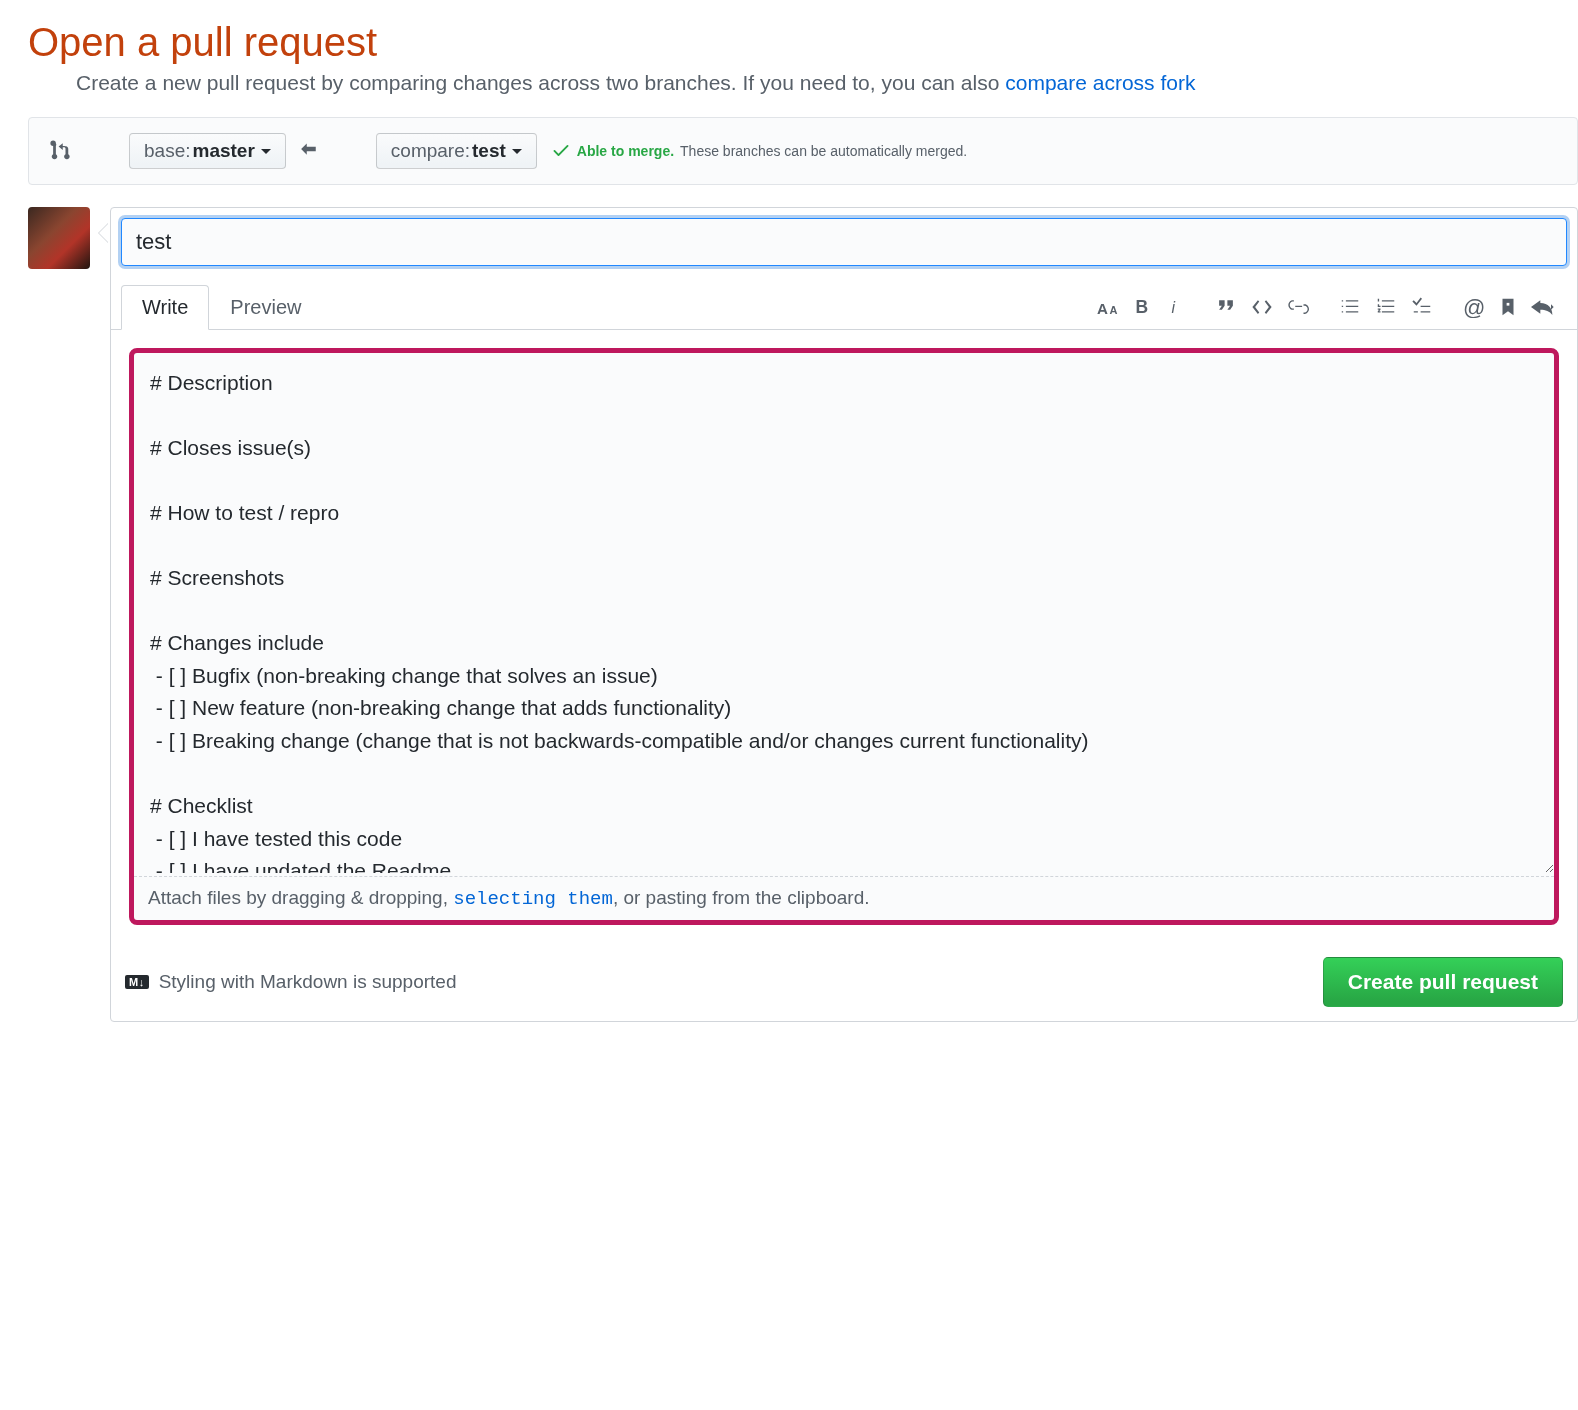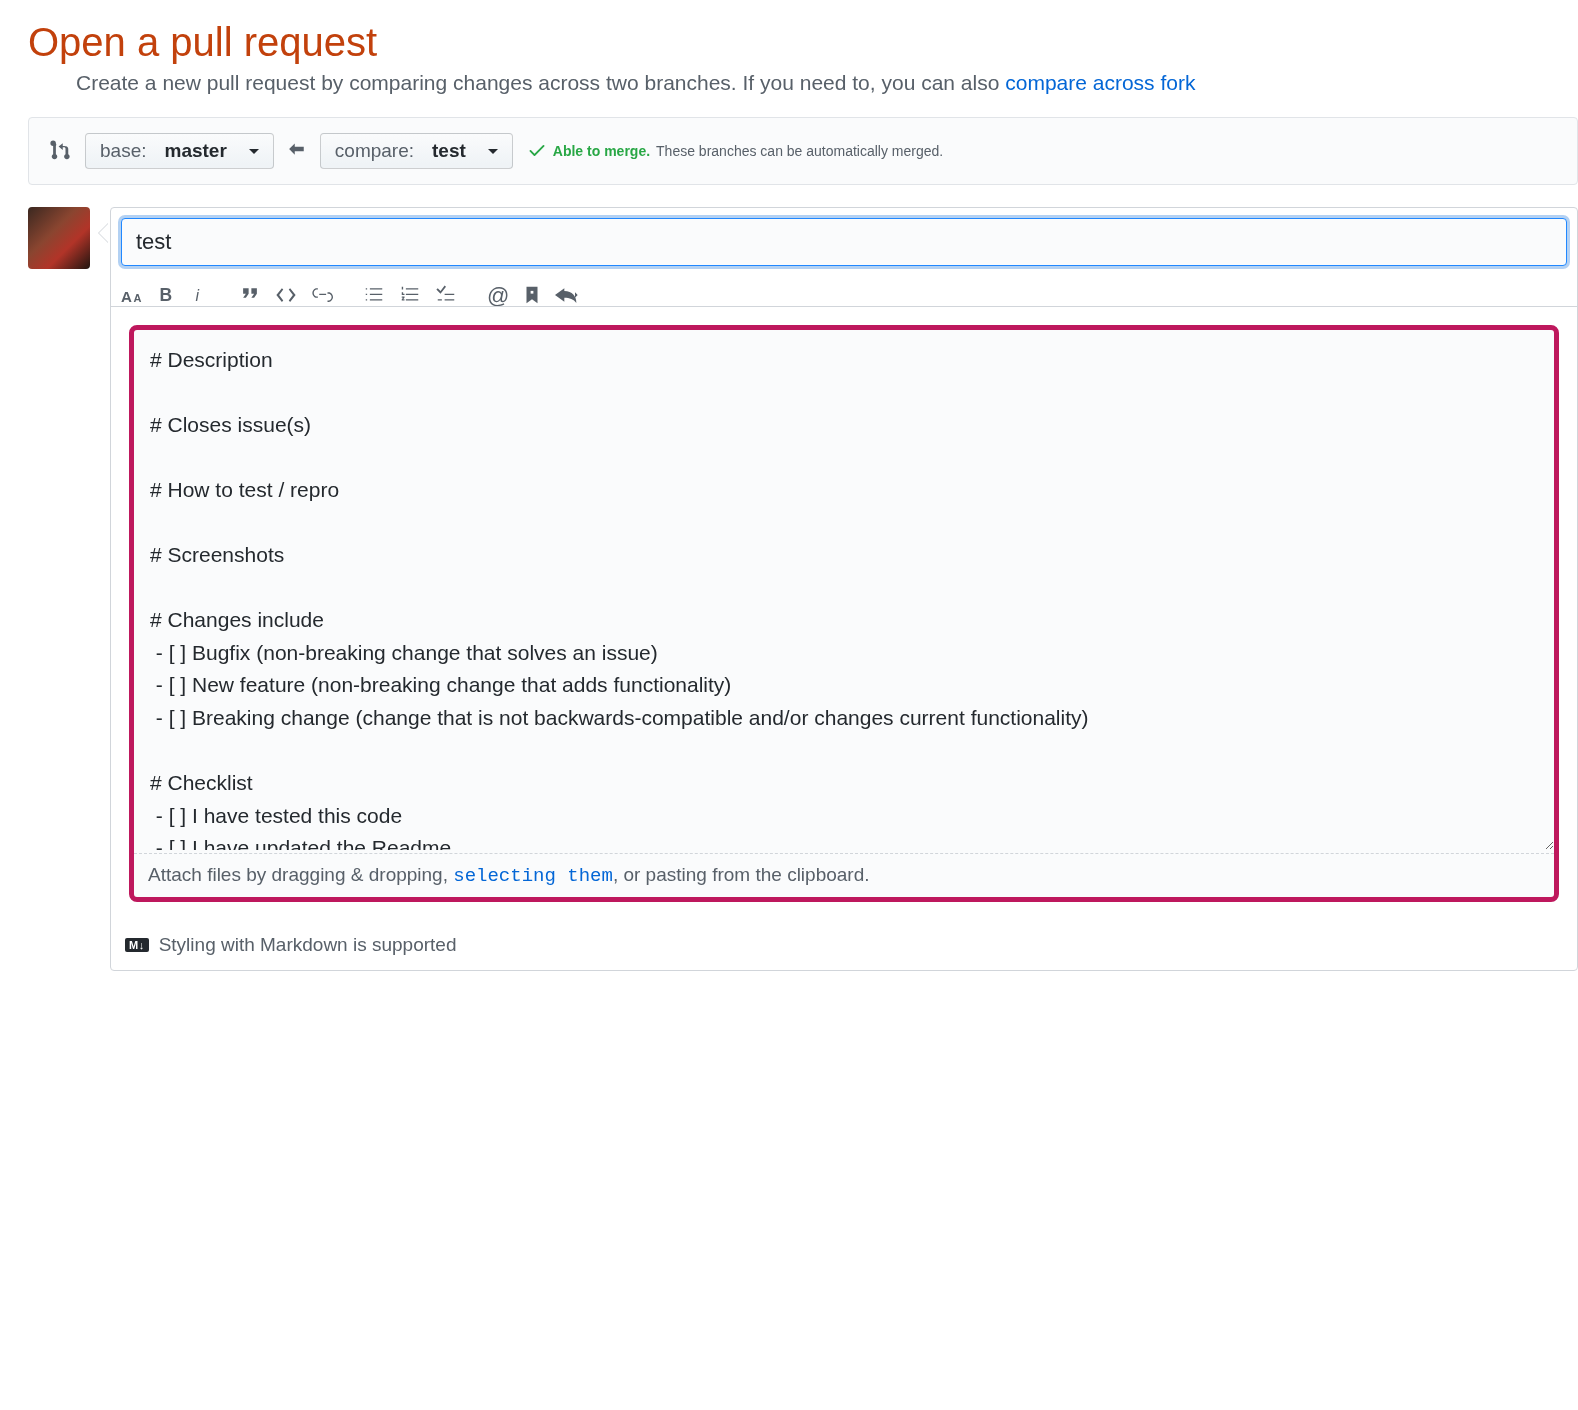--- a/index.html
+++ b/index.html
@@ -40,21 +40,22 @@
   background: #eff3f6;
   background-image: linear-gradient(-180deg,#fafbfc,#eff3f6 90%);
   border: 1px solid rgba(27,31,35,.2);
   border-radius: 4px;
   padding: 6px 14px;
   font-size: 19px;
   color: #586069;
   cursor: pointer;
   display: inline-flex;
   align-items: center;
-  gap: 18px;
+  gap: 2px;
+  margin-left: 44px;
 }
 .branch-btn strong { color: #24292e; font-weight: 600; }
 .caret { width:0;height:0;border-left:5px solid transparent;border-right:5px solid transparent;border-top:5px solid #24292e;display:inline-block;margin-left:4px;}
 .arrow-left { color:#586069; font-size:18px; }
 
 .merge-status { display:inline-flex; align-items:center; gap:6px; font-size:14px; }
 .merge-ok { color:#28a745; font-weight:600; }
 .merge-check { color:#28a745; }
 .merge-detail { color:#586069; }
 
@@ -211,20 +212,24 @@
 
 <div class="pr-row">
   <div class="avatar"></div>
   <div class="form-col">
     <div class="caret-box"></div>
     <div class="form-box">
 
       <input class="title-input" type="text" value="test" style="">
 
       <div class="tabs-row">
+        <div class="tabs">
+          <button class="tab active">Write</button>
+          <button class="tab">Preview</button>
+        </div>
         <div class="toolbar">
           <div class="tool-group">
             <span class="tool-btn">
                 <svg width="22" height="22" viewBox="0 0 16 16">
                   <text x="0" y="13" font-size="11" font-weight="600">A</text>
                   <text x="9" y="13" font-size="8" font-weight="600">A</text>
                 </svg>
               </span>
             <span class="tool-btn">
                 <svg width="20" height="20" viewBox="0 0 16 16">
@@ -313,17 +318,18 @@
         <div class="attach-bar">
           <span>Attach files by dragging &amp; dropping, </span><a href="#">selecting them</a><span>, or pasting from the clipboard.</span>
         </div>
       </div>
 
       <div class="footer-row">
         <div class="md-hint">
           <span class="md-badge">M↓</span>
           <span>Styling with Markdown is supported</span>
         </div>
+        <button class="submit-btn">Create pull request</button>
       </div>
 
     </div>
   </div>
 </div>
 
 </body></html>

